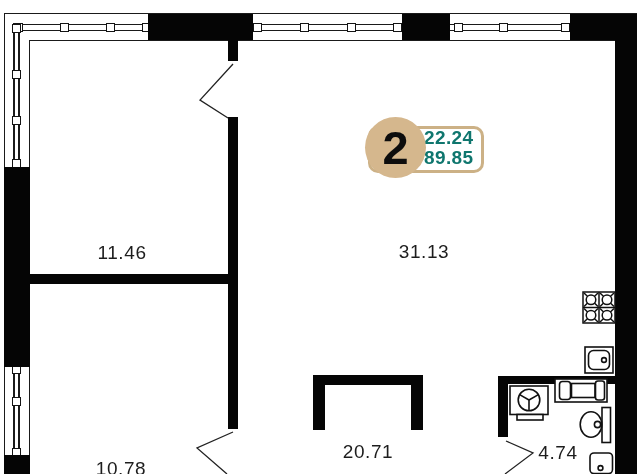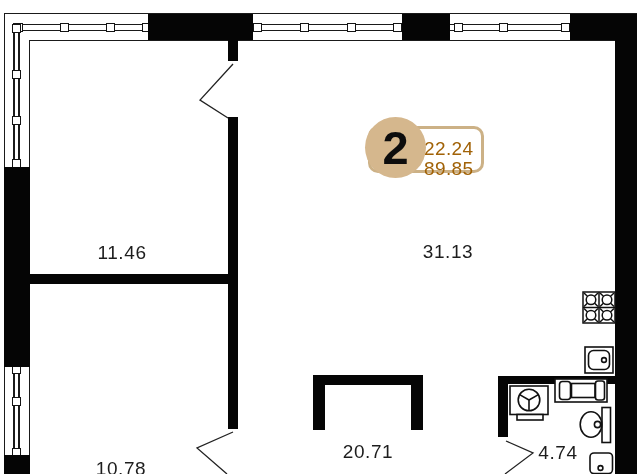--- a/index.html
+++ b/index.html
@@ -9,22 +9,22 @@
   .tline{position:absolute;background:#1a1a1a;}
   .mullion{position:absolute;background:#ffffff;border:1.5px solid #141414;box-sizing:border-box;}
   .cap{position:absolute;background:#ffffff;}
   .room-label{position:absolute;transform:translate(-50%,-50%);font-size:19px;font-weight:500;
         color:#1d1d1d;letter-spacing:0.6px;white-space:nowrap;}
   .badge-box{position:absolute;left:368px;top:126px;width:110px;height:41px;background:#fff;
         border:3px solid #ccb186;border-radius:10px;}
   .badge-circle{position:absolute;left:365px;top:117px;width:61px;height:61px;border-radius:50%;
         background:#d5b78d;display:flex;align-items:center;justify-content:center;
         font-size:47px;font-weight:700;color:#0d0d0d;line-height:1;}
-  .badge-values{position:absolute;left:424px;top:128px;font-size:19px;font-weight:400;
-        color:#a16207;line-height:20px;letter-spacing:0.4px;margin-top:11px;}
+  .badge-values{position:absolute;left:424px;top:128px;font-size:19px;font-weight:700;
+        color:#0f766e;line-height:20px;letter-spacing:0.4px;}
   svg{position:absolute;left:0;top:0;}
 </style>
 </head>
 <body>
 
 <div id="plan">
 
   <div class="tline" style="left:4px;top:13px;width:633px;height:1.3px;"></div>
   <div class="tline" style="left:4px;top:13px;width:1.3px;height:461px;"></div>
   <div class="tline" style="left:29px;top:39.5px;width:587px;height:1.3px;"></div>
@@ -133,21 +133,21 @@
       <circle cx="597.5" cy="424.5" r="3.1"></circle>
     </g>
 
     <g stroke="#111" stroke-width="1.6" fill="#fff">
       <rect x="590" y="453" width="22.5" height="20.5" rx="4"></rect>
       <circle cx="600.5" cy="468" r="2.4"></circle>
     </g>
   </svg>
 
   <div class="room-label" style="left:122px;top:253px;text-align:right;">11.46</div>
-  <div class="room-label" style="left:424px;top:252px;margin-left:24px;">31.13</div>
+  <div class="room-label" style="left:424px;top:252px;">31.13</div>
   <div class="room-label" style="left:121px;top:453px;margin-top:16px;">10.78</div>
   <div class="room-label" style="left:368px;top:452px;">20.71</div>
   <div class="room-label" style="left:558px;top:453px;">4.74</div>
 
   <div class="badge-box"></div>
   <div class="badge-values">
     <div>22.24</div>
     <div>89.85</div>
   </div>
   <div class="badge-circle">

